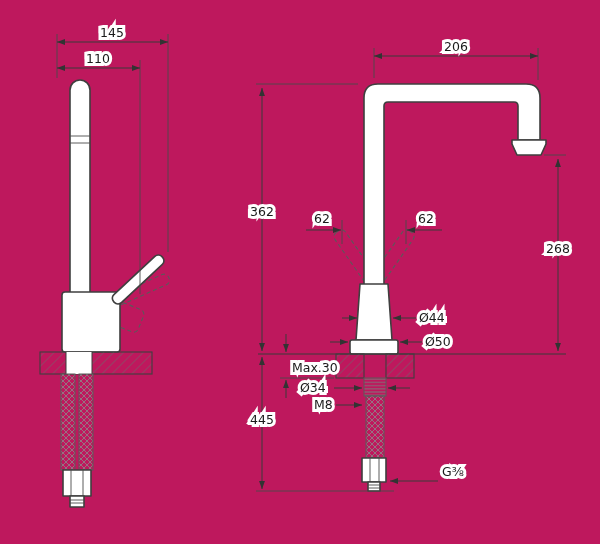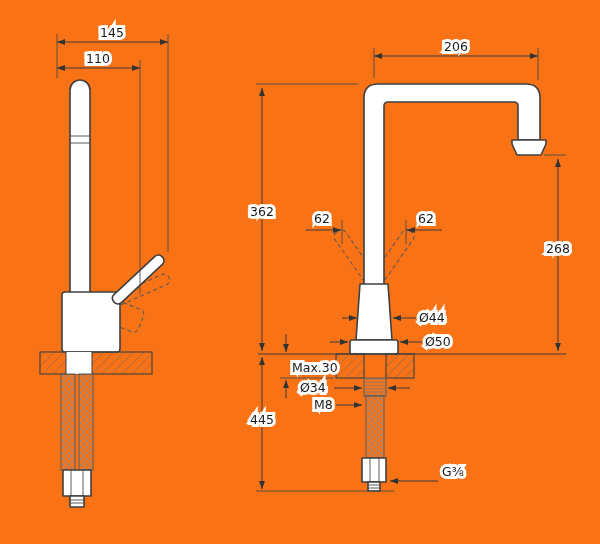--- a/index.html
+++ b/index.html
@@ -1,17 +1,17 @@
 <!DOCTYPE html>
 <html><head>
 <meta charset="utf-8">
 <style>
   html, body { margin: 0; padding: 0; background: #ffffff; }
   .canvas {
-    width: 600px; height: 544px; background: #f97316; position: relative;
+    width: 600px; height: 544px; background: #be185d; position: relative;
     font-family: "DejaVu Sans", sans-serif;
   }
   svg { display: block; }
   .outline   { fill: #ffffff; stroke: #3f3f3f; stroke-width: 1.6; stroke-linejoin: round; }
   .thin      { stroke: #4a4a4a; stroke-width: 0.9; fill: none; }
   .dim       { stroke: #3a3a3a; stroke-width: 1; fill: none; }
   .dashed    { stroke: #5a5a5a; stroke-width: 1.1; fill: none; stroke-dasharray: 4 3; }
   .hatchfill { fill: url(#hatch);  stroke: #3f3f3f; stroke-width: 1.1; }
   .braidfill { fill: url(#braid);  stroke: #5a5a5a; stroke-width: 1; }
   .threadfill{ fill: url(#thread); stroke: #5a5a5a; stroke-width: 1; }

